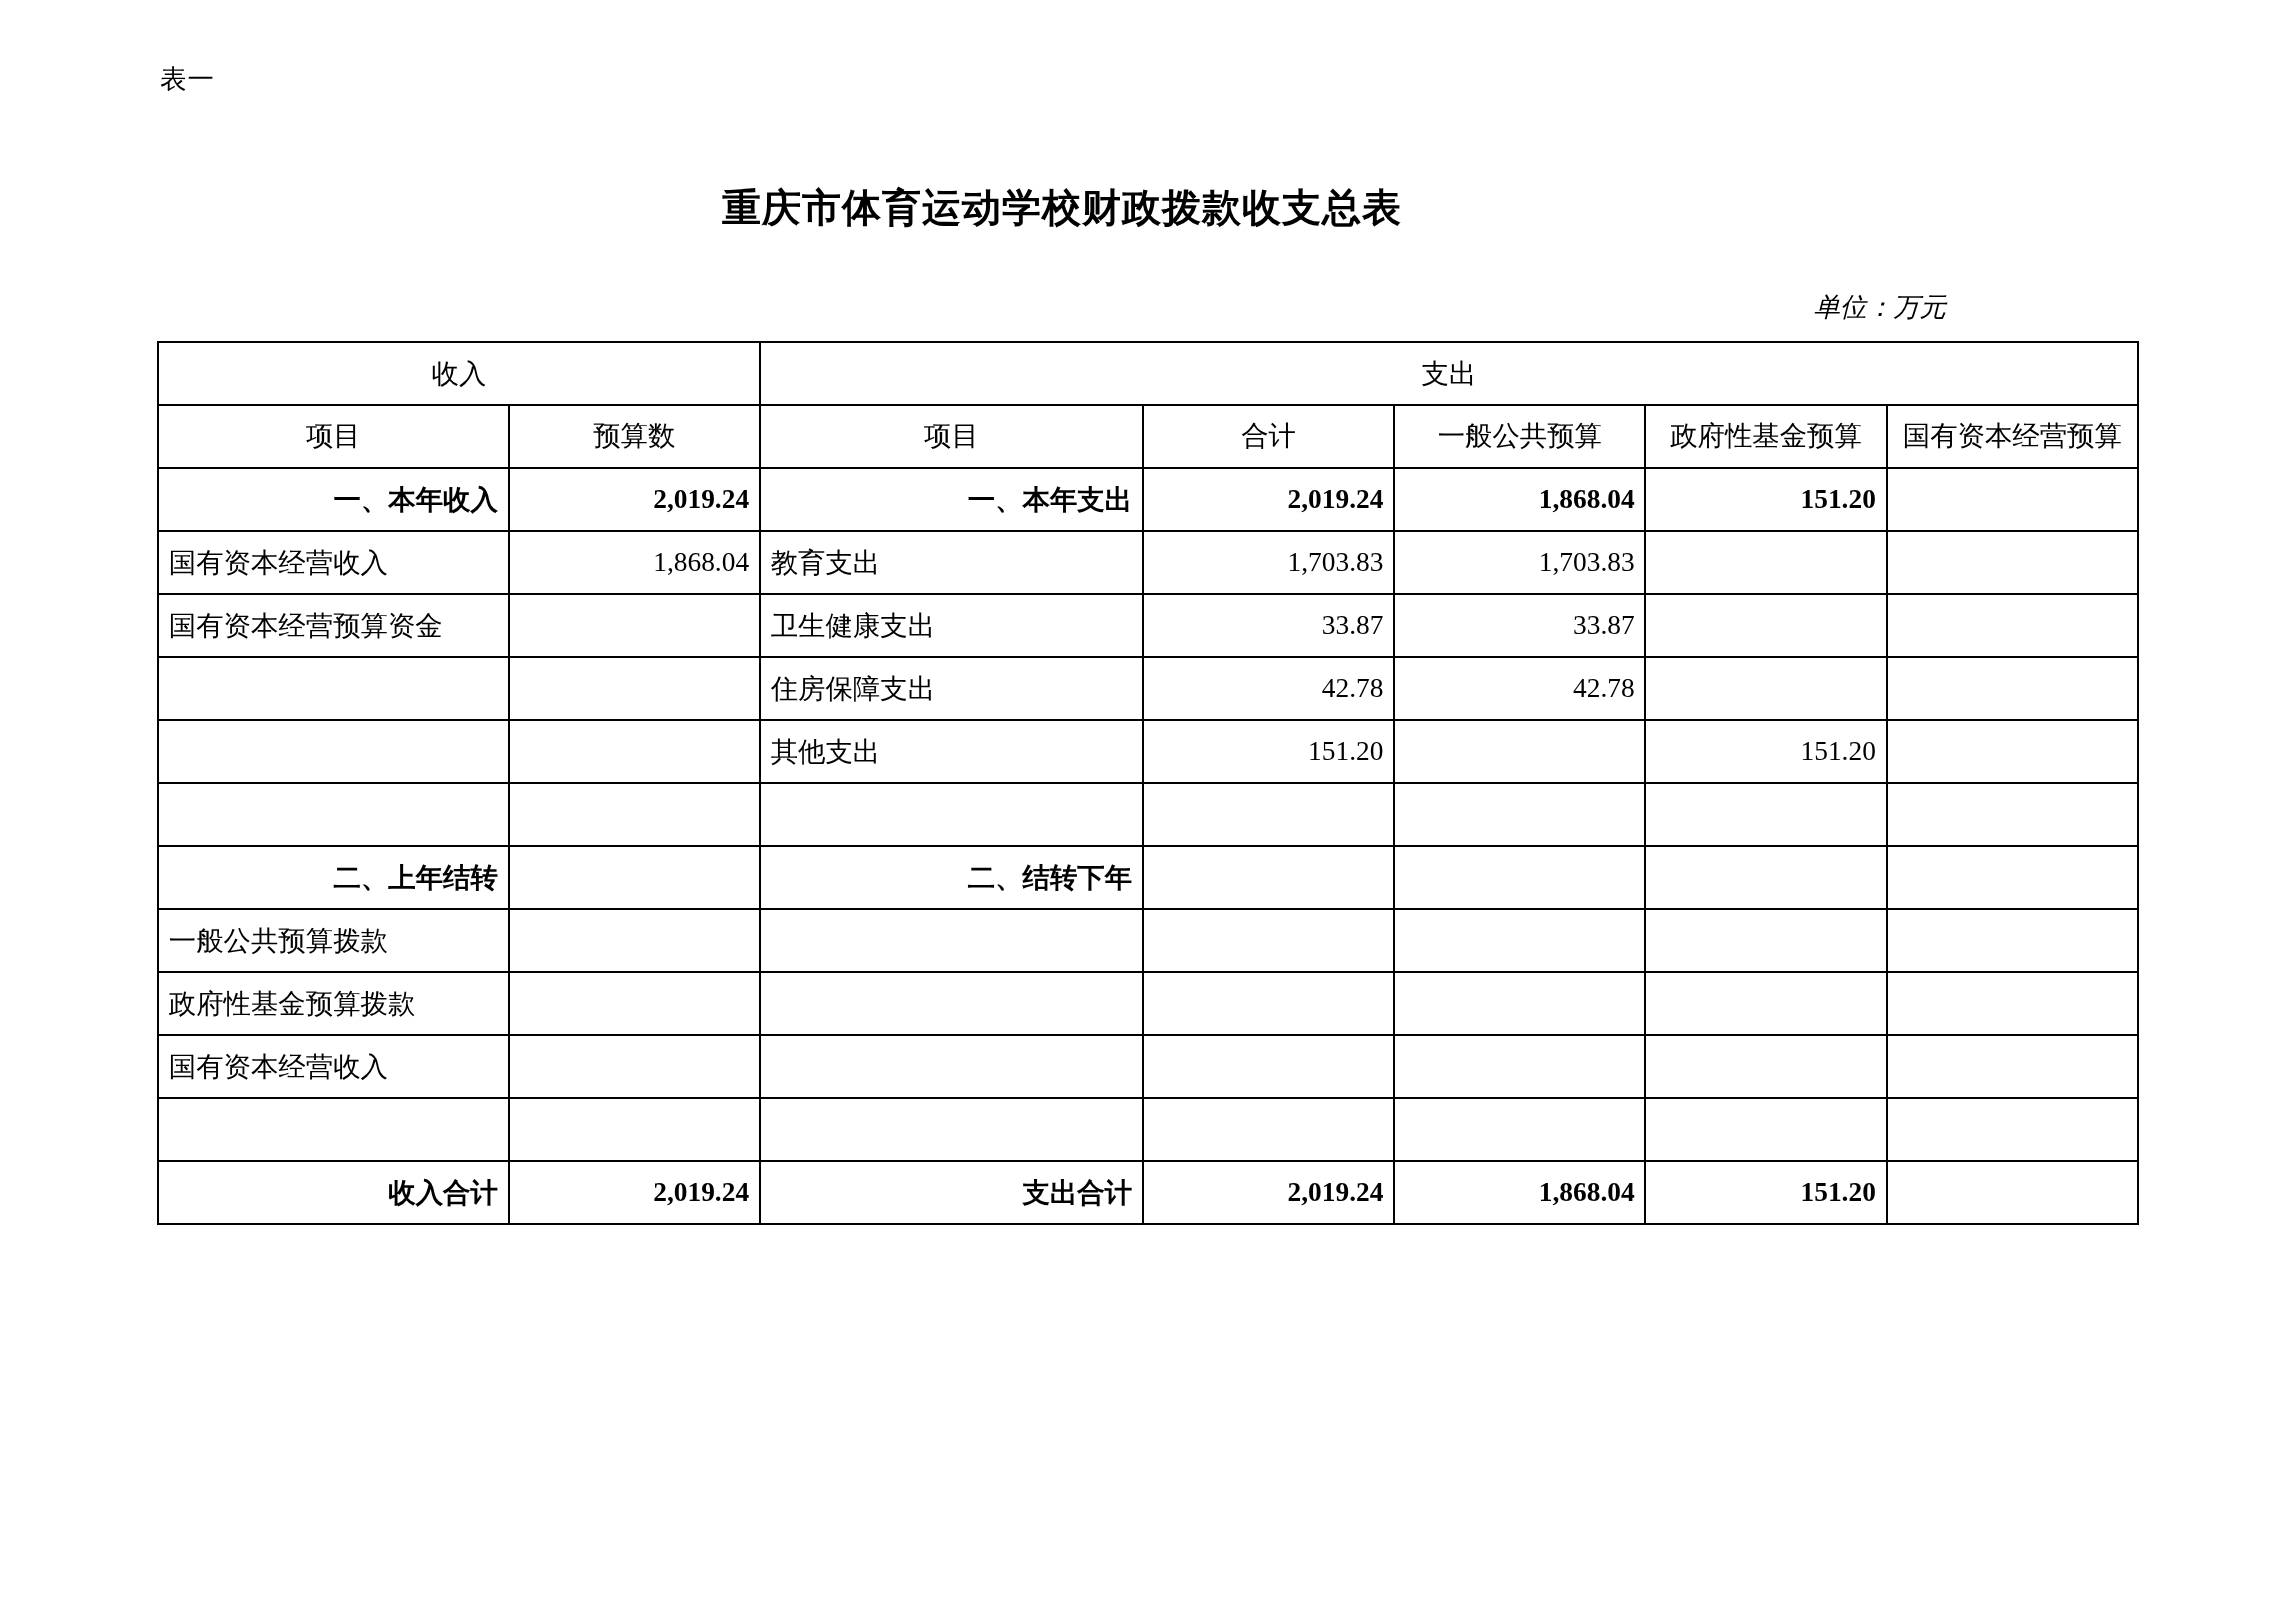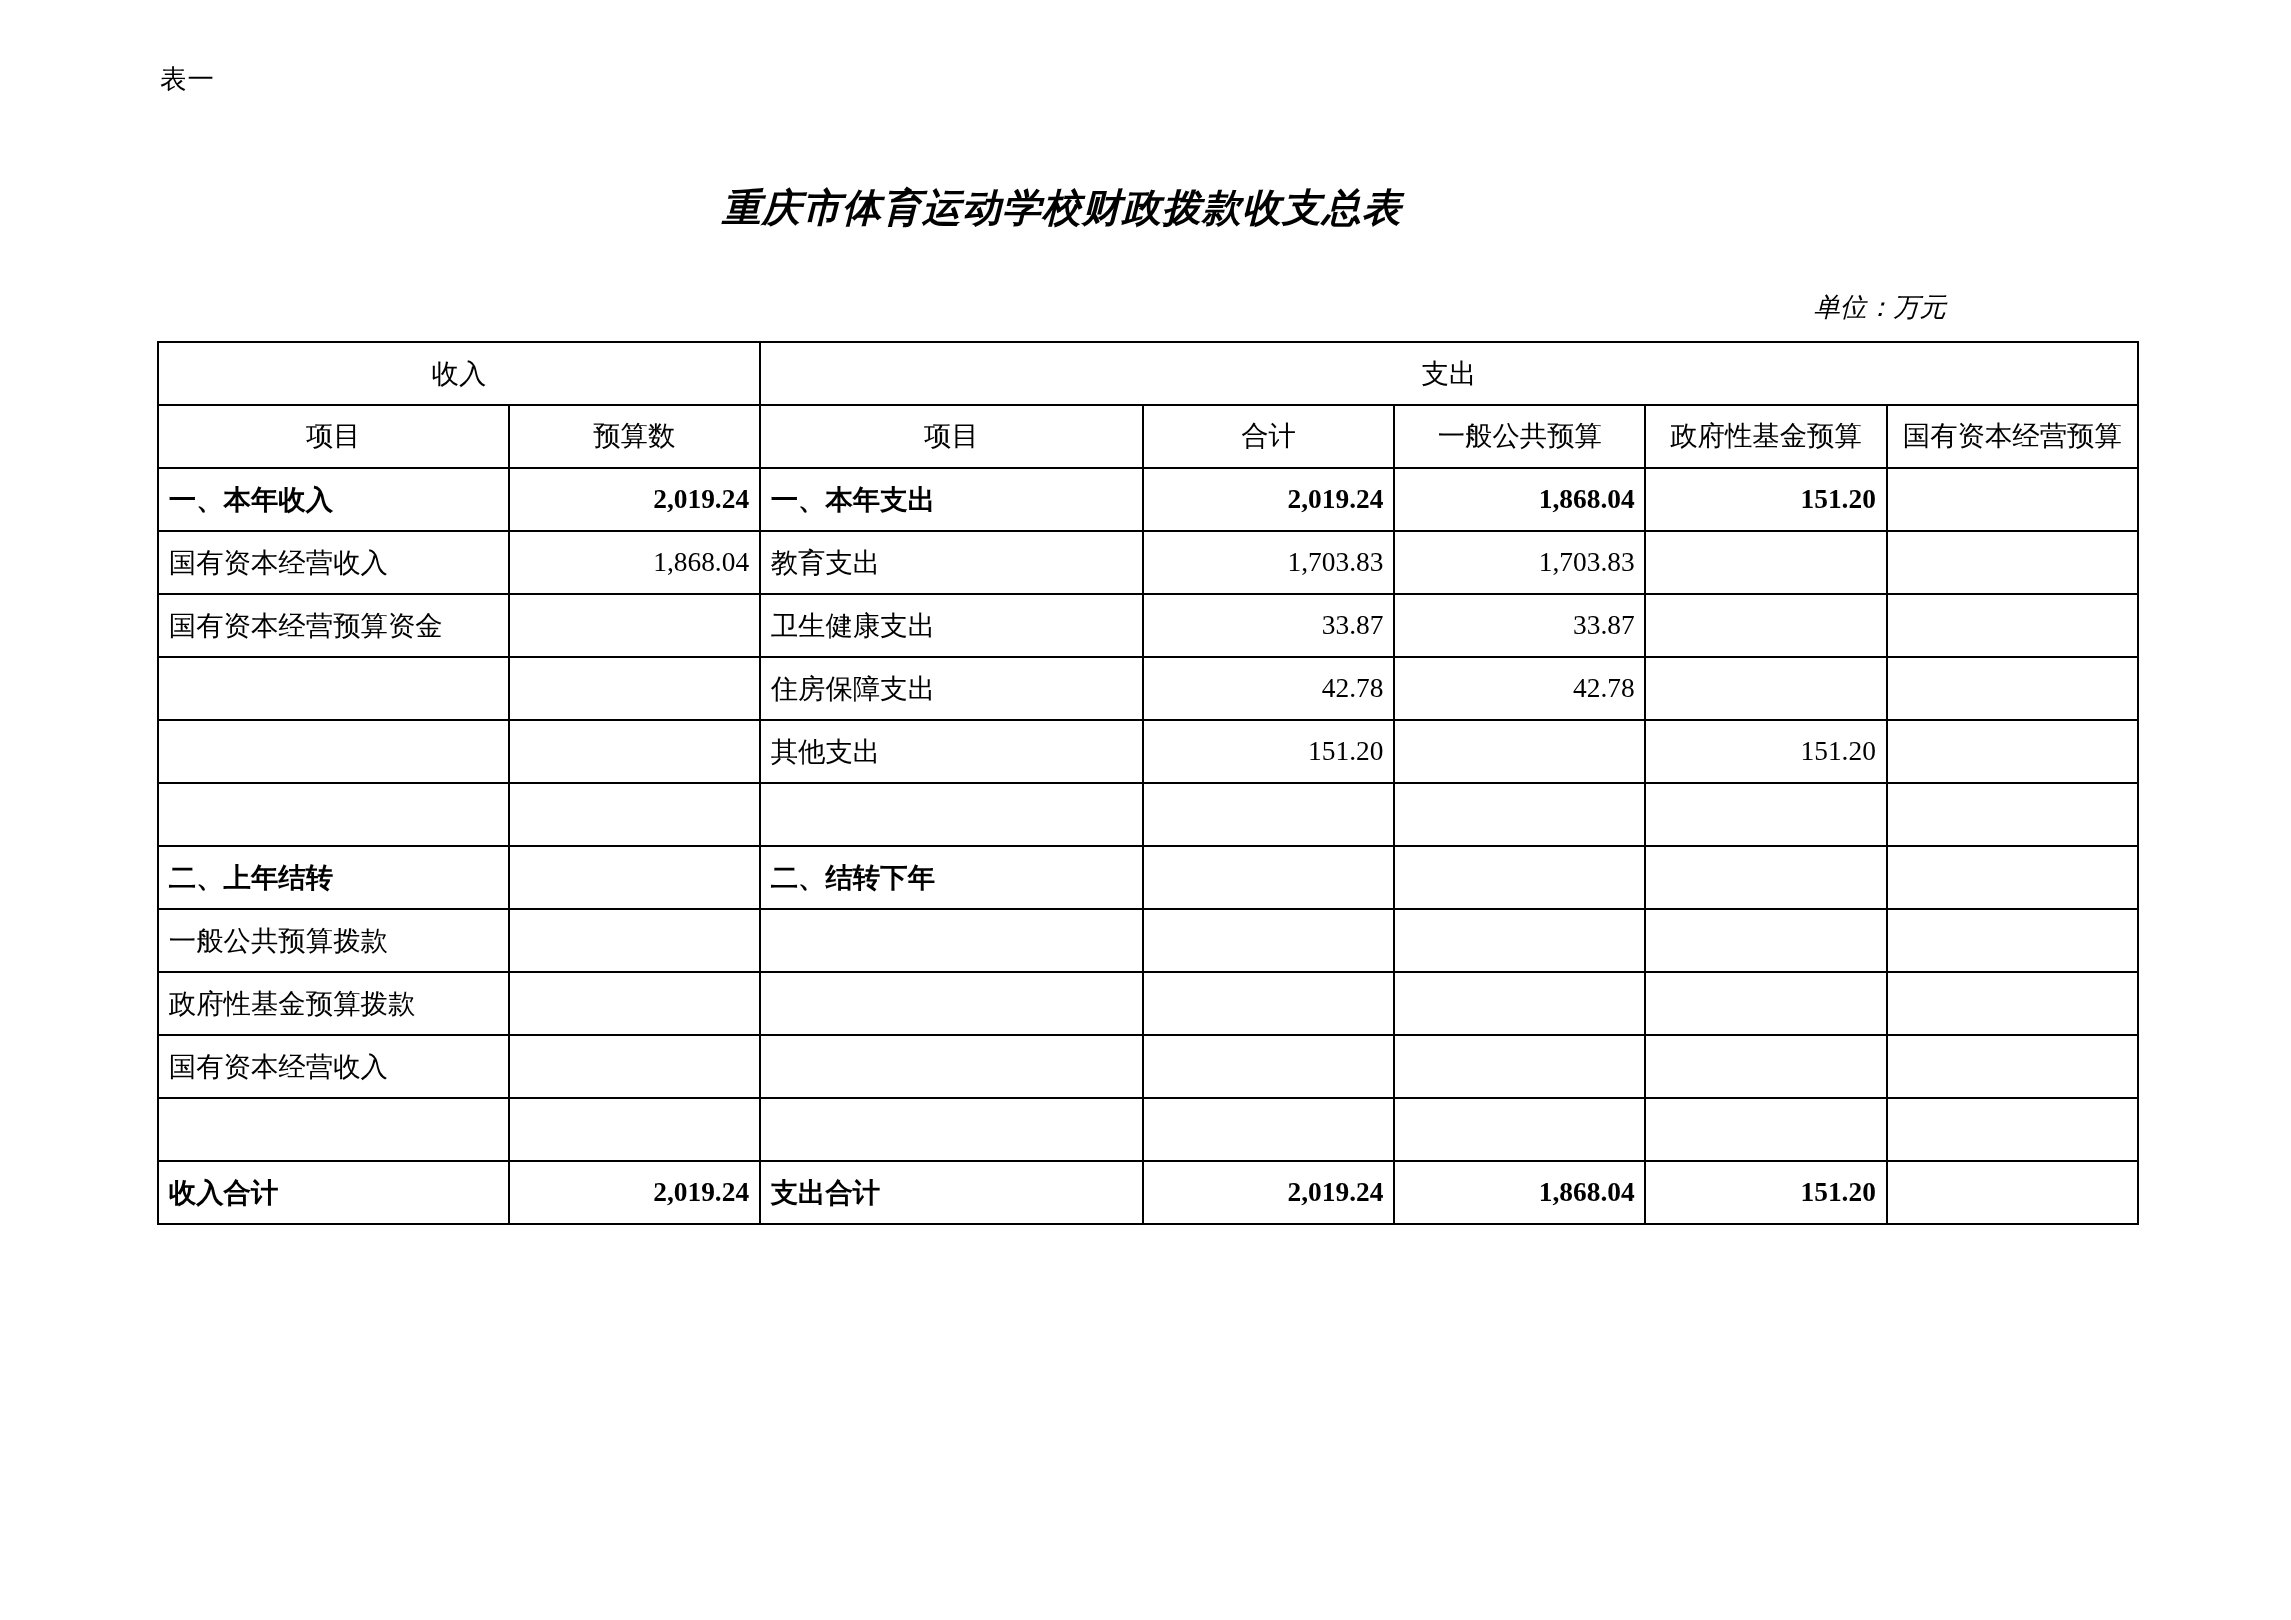--- a/index.html
+++ b/index.html
@@ -30,21 +30,20 @@
   }
   .doc-title {
     position: absolute;
     left: 0;
     right: 0;
     top: 181px;
     text-align: center;
     font-size: 39px;
     font-weight: bold;
     letter-spacing: 1px;
-    font-style: italic;
   }
   .unit-note {
     position: absolute;
     right: 178px;
     top: 289px;
     font-size: 26.5px;
     font-style: italic;
   }
   .table-wrap {
     position: absolute;
@@ -74,21 +73,21 @@
   .colhead {
     text-align: center;
     font-size: 31px;
     height: 108px;
     line-height: 1.25;
   }
   .bold-row td {
     font-weight: bold;
   }
   .ctr {
-    text-align: left;
+    text-align: right;
   }
   .right {
     text-align: right;
     padding-right: 15.7px;
   }
   .left {
     text-align: left;
     padding-left: 13.7px;
   }
   .short-row td {

